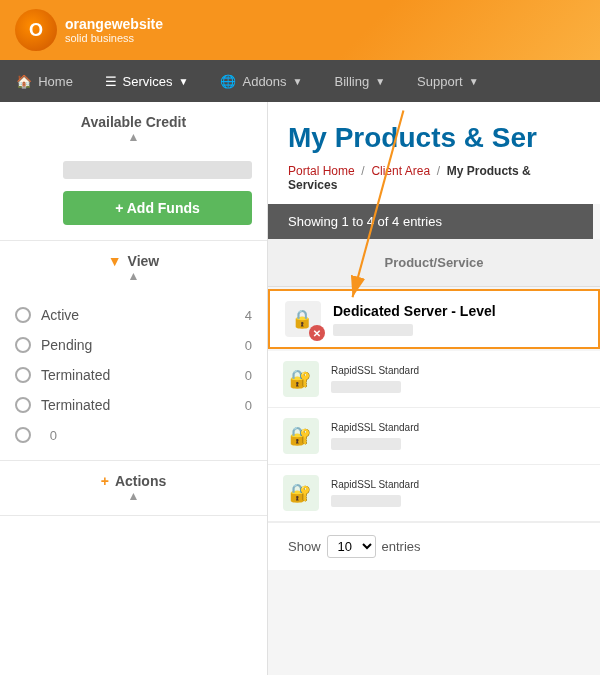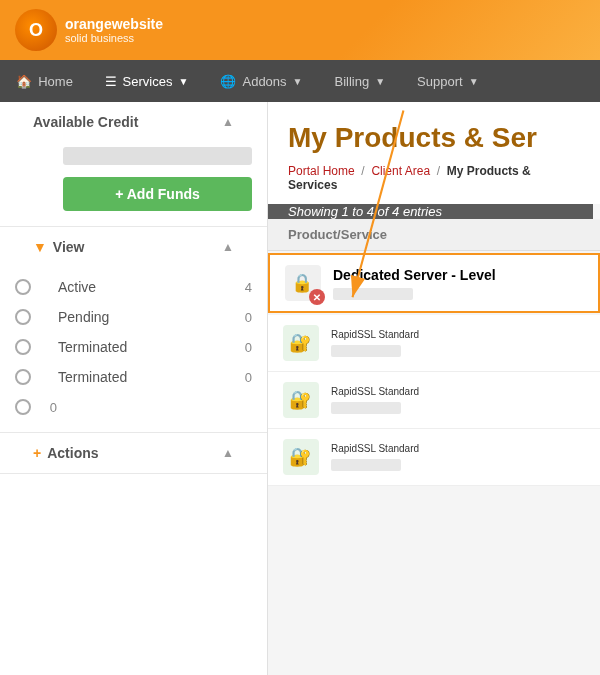--- a/index.html
+++ b/index.html
@@ -66,25 +66,26 @@
     }
 
     .sidebar-section {
       border-bottom: 1px solid #e8e8e8;
     }
 
     .sidebar-section-header {
       display: flex;
       align-items: center;
       justify-content: space-between;
-      padding: 12px 33px;
+      padding: 12px 11px;
       font-size: 14px;
       font-weight: bold;
       color: #555;
       cursor: pointer;
+      flex-direction: column;
     }
     .sidebar-section-header .chevron { color: #999; font-size: 12px; }
 
     .credit-content {
       padding: 5px 15px 15px;
       margin-left: 48px;
     }
     .credit-bar {
       height: 18px;
       background: #e0e0e0;
@@ -110,21 +111,21 @@
       padding: 7px 0;
       cursor: pointer;
       gap: 10px;
     }
     .radio-circle {
       width: 16px; height: 16px;
       border: 2px solid #aaa;
       border-radius: 50%;
       flex-shrink: 0;
     }
-    .view-item-label { flex: 1; color: #555; margin-left: 17px; }
+    .view-item-label { flex: 1; color: #555; }
     .view-item-count {
       color: #888;
       font-size: 13px;
       min-width: 16px;
       text-align: right;
     }
 
     .actions-content { padding: 5px 0 5px; }
     .action-item {
       display: flex;
@@ -145,50 +146,49 @@
       background: #f5f5f5;
     }
 
     .page-title-area {
       padding: 20px 20px 5px;
       background: white;
     }
     .page-title {
       font-size: 28px;
       font-weight: bold;
-      color: #a16207;
+      color: #0369a1;
       white-space: nowrap;
     }
 
     .breadcrumb {
       padding: 5px 20px 12px;
       background: white;
       font-size: 12px;
       color: #888;
     }
     .breadcrumb a { color: #b91c1c; text-decoration: none; }
     .breadcrumb span { color: #333; font-weight: bold; }
 
     .entries-bar {
       background: #5a5a5a;
       color: white;
-      padding: 0 20px;
+      padding: 10px 20px;
       font-size: 13px;
       margin: 0 7px 0 0;
-      font-style: italic;
     }
 
     .table-header {
       background: #f0f0f0;
-      padding: 8px 20px;
+      padding: 16px 20px;
       font-size: 13px;
       color: #777;
       font-weight: bold;
       border-bottom: 1px solid #ddd;
-      text-align: left;
+      text-align: center;
     }
 
     .product-row {
       background: white;
       border: 1px solid #ddd;
       margin: 0;
       padding: 10px 15px;
       display: flex;
       align-items: center;
       gap: 12px;
@@ -440,20 +440,29 @@
       </div>
 
       <div class="rapidssl-row">
         <div class="rapidssl-icon">🔐</div>
         <div class="rapidssl-info">
           <div class="rapidssl-name">RapidSSL Standard</div>
           <div class="rapidssl-sub"></div>
         </div>
       </div>
 
+      <div class="show-entries">
+        <span>Show</span>
+        <select class="entries-select">
+          <option>10</option>
+          <option>25</option>
+          <option>50</option>
+        </select>
+        <span>entries</span>
+      </div>
 
     </main>
 
     <svg class="arrow-overlay" viewBox="0 0 332 675" xmlns="http://www.w3.org/2000/svg" style="position:absolute;top:0;left:0;width:100%;height:100%;pointer-events:none;">
       <defs>
         <marker id="arrowhead" markerWidth="10" markerHeight="7" refX="10" refY="3.5" orient="auto">
           <polygon points="0 0, 10 3.5, 0 7" fill="#f7941d"></polygon>
         </marker>
       </defs>
       <line x1="130" y1="10" x2="70" y2="230" stroke="#f7941d" stroke-width="2.5" marker-end="url(#arrowhead)"></line>

